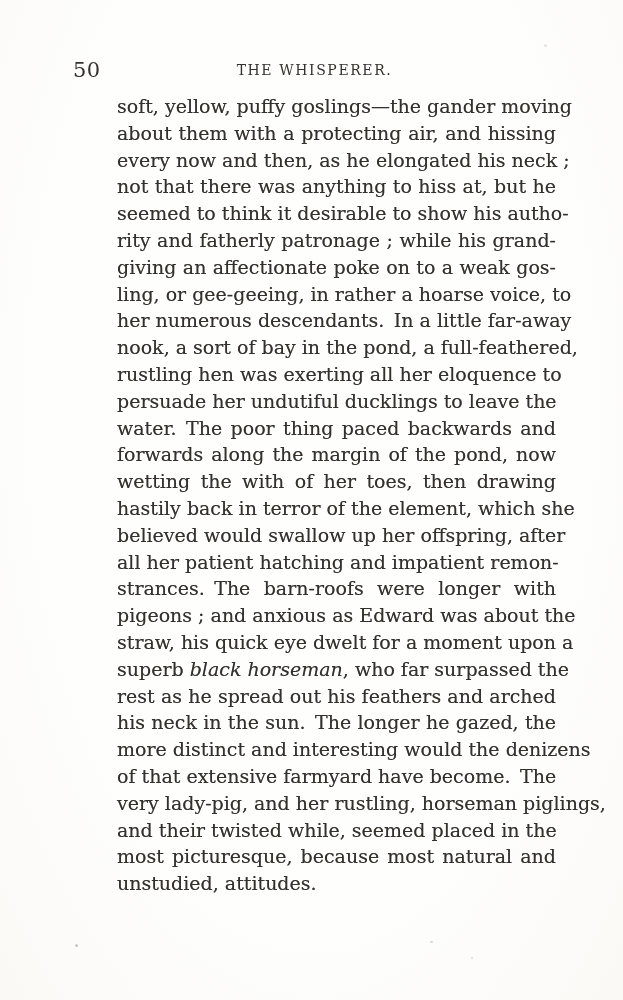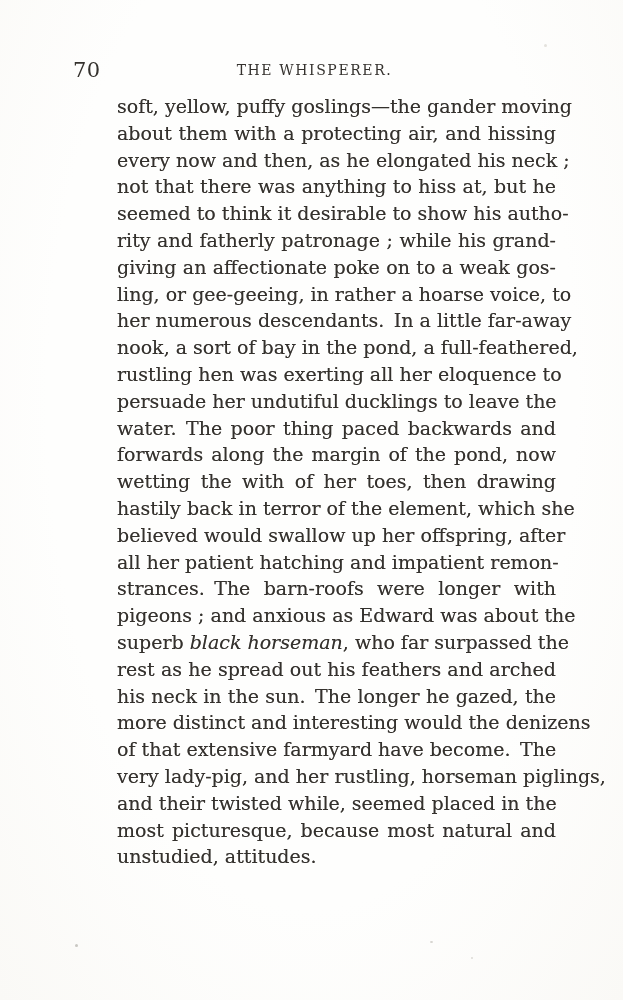--- a/index.html
+++ b/index.html
@@ -73,21 +73,21 @@
   .speck-4 { left: 544px; top: 44px;  width: 3px; height: 3px; background: #e4e2dd; }
 </style>
 </head>
 <body>
 
 <div class="page">
 
   <div class="text-column">
 
     <div class="running-head">
-      <span class="page-number">70</span>
+      <span class="page-number">50</span>
       <div class="running-title">THE WHISPERER.</div>
     </div>
 
     <div class="body-text">
       <div class="line">soft, yellow, puffy goslings—the gander moving</div>
       <div class="line">about them with a protecting air, and hissing</div>
       <div class="line">every now and then, as he elongated his neck ;</div>
       <div class="line">not that there was anything to hiss at, but he</div>
       <div class="line">seemed to think it desirable to show his autho-</div>
       <div class="line">rity and fatherly patronage ; while his grand-</div>
@@ -98,20 +98,21 @@
       <div class="line">rustling hen was exerting all her eloquence to</div>
       <div class="line">persuade her undutiful ducklings to leave the</div>
       <div class="line">water. The poor thing paced backwards and</div>
       <div class="line">forwards along the margin of the pond, now</div>
       <div class="line">wetting the with of her toes, then drawing</div>
       <div class="line">hastily back in terror of the element, which she</div>
       <div class="line">believed would swallow up her offspring, after</div>
       <div class="line">all her patient hatching and impatient remon-</div>
       <div class="line">strances. The barn-roofs were longer with</div>
       <div class="line">pigeons ; and anxious as Edward was about the</div>
+      <div class="line">straw, his quick eye dwelt for a moment upon a</div>
       <div class="line"><span>superb </span><span class="italic">black horseman</span><span>, who far surpassed the</span></div>
       <div class="line">rest as he spread out his feathers and arched</div>
       <div class="line">his neck in the sun. The longer he gazed, the</div>
       <div class="line">more distinct and interesting would the denizens</div>
       <div class="line">of that extensive farmyard have become. The</div>
       <div class="line">very lady-pig, and her rustling, horseman piglings,</div>
       <div class="line">and their twisted while, seemed placed in the</div>
       <div class="line">most picturesque, because most natural and</div>
       <div class="line last">unstudied, attitudes.</div>
     </div>

